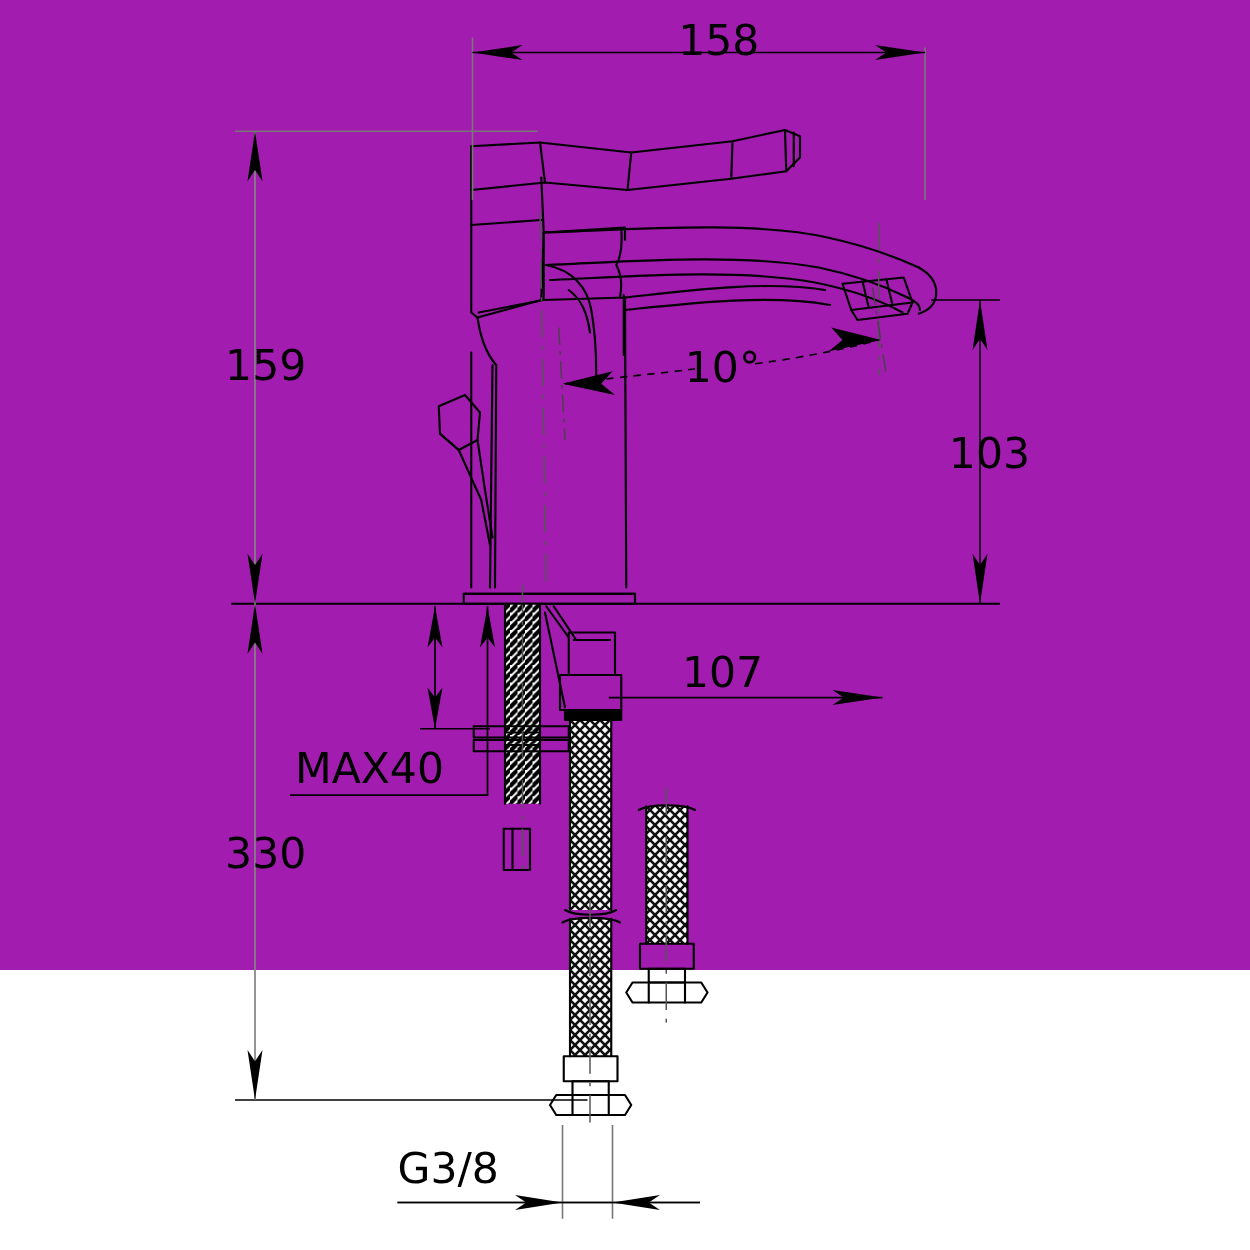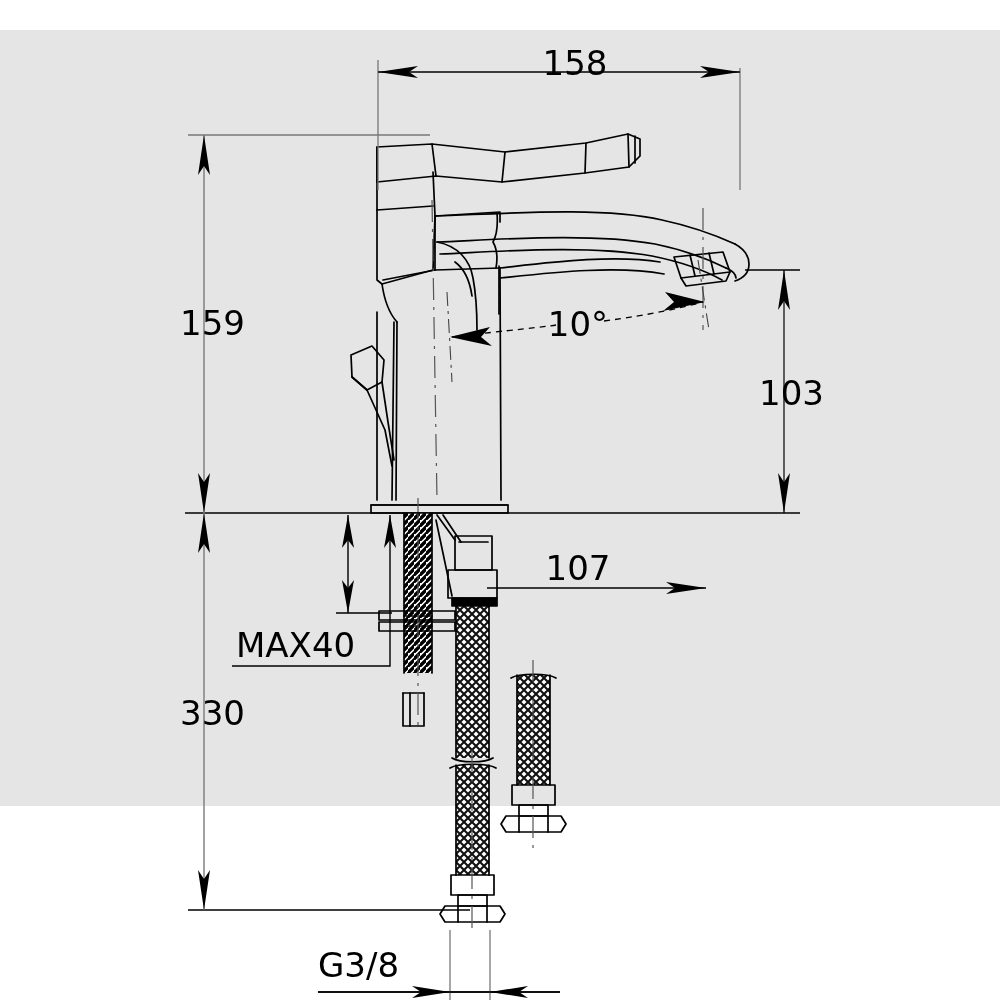--- a/index.html
+++ b/index.html
@@ -11,22 +11,21 @@
   body {
     width: 1000px;
     height: 1000px;
     font-family: "DejaVu Sans", sans-serif;
     overflow: hidden;
   }
   #drawing-root {
     position: relative;
     width: 1000px;
     height: 776px;
-    background: #e5e5e5;
-    margin-top: 30px;
+    background: #a21caf;
   }
   svg#drawing-canvas {
     position: absolute;
     top: 0;
     left: 0;
     width: 1000px;
     height: 1000px;
     display: block;
   }
   .dim-text {

